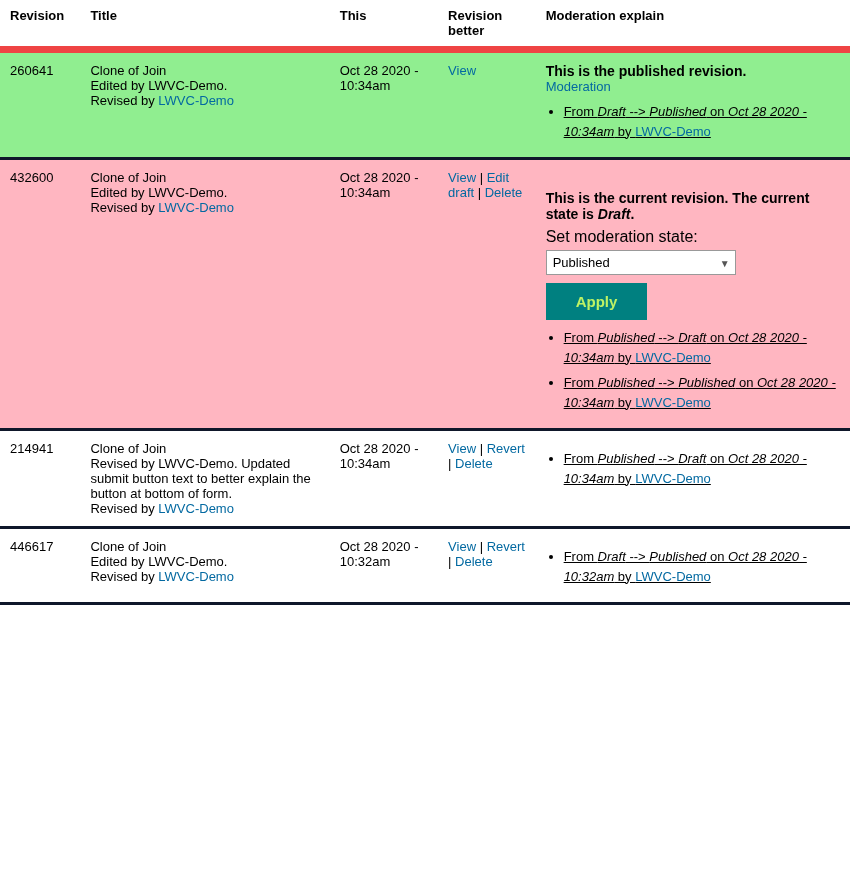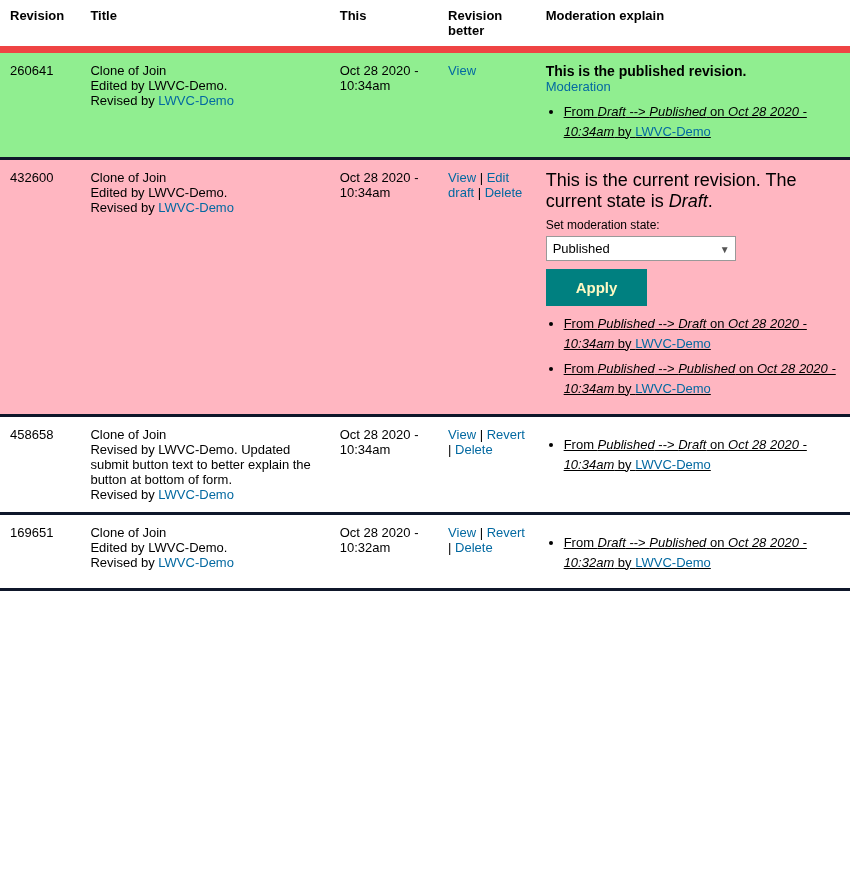--- a/index.html
+++ b/index.html
@@ -7,26 +7,26 @@
     table { width: 100%; border-collapse: collapse; }
     th { background: #fff; text-align: left; padding: 8px 10px; font-weight: bold; border-bottom: 7px solid #ef4444; vertical-align: top; }
     td { padding: 10px; vertical-align: top; border-bottom: 3px solid #0f172a; }
     .row-green { background-color: #90ee90; }
     .row-pink { background-color: #ffb6c1; }
     .row-white { background-color: #fff; }
     a { color: #0369a1; text-decoration: none; text-align: center; }
     .revision-id { font-size: 13px; }
     .moderation-cell { font-size: 13px; }
     .published-notice { font-weight: bold; font-size: 14px; }
-    .current-notice { font-weight: normal; font-size: 18px; }
-    .moderation-state-label { font-size: 12px; margin-top: 6px; margin-bottom: 4px; }
+    .current-notice { font-weight: bold; font-size: 14px; margin-top: 20px; }
+    .moderation-state-label { font-size: 16px; margin-top: 6px; margin-bottom: 4px; }
     .select-wrapper { position: relative; display: inline-block; width: 190px; }
     .moderation-select { width: 190px; padding: 4px 6px; border: 1px solid #999; font-size: 13px; appearance: none; -webkit-appearance: none; background: #fff; }
     .select-arrow { position: absolute; right: 6px; top: 50%; transform: translateY(-50%); pointer-events: none; font-size: 10px; color: #555; }
-    .apply-btn { display: block; margin-top: 8px; padding: 10px 30px; background-color: #008080; color: #fef9c3; border: none; font-size: 15px; font-weight: bold; cursor: pointer; }
+    .apply-btn { display: block; margin-top: 8px; padding: 10px 30px; background-color: #008080; color: #bef264; border: none; font-size: 15px; font-weight: bold; cursor: pointer; }
     ul { list-style: disc; padding-left: 18px; margin-top: 8px; }
     ul li { margin-bottom: 6px; line-height: 1.5; text-decoration: underline; }
     .col-revision { width: 70px; }
     .col-title { width: 230px; }
     .col-date { width: 100px; }
     .col-actions { width: 90px; }
     .col-moderation { width: 290px; }
     em { font-style: italic; }
   </style>
 </head>
@@ -64,36 +64,36 @@
           <div>Revised by <a href="#">LWVC-Demo</a></div>
         </td>
         <td class="col-date">Oct 28 2020 - 10:34am</td>
         <td class="col-actions"><a href="#">View</a> | <a href="#">Edit draft</a> | <a href="#">Delete</a></td>
         <td class="col-moderation moderation-cell"><div class="current-notice">This is the current revision. The current state is <em>Draft</em>.</div><div class="moderation-state-label">Set moderation state:</div><div class="select-wrapper"><select class="moderation-select"><option>Published</option></select><span class="select-arrow">▼</span></div><button class="apply-btn">Apply</button><ul>
             <li>From <em>Published</em> --&gt; <em>Draft</em> on <em>Oct 28 2020 - 10:34am</em> by <a href="#">LWVC-Demo</a></li>
             <li>From <em>Published</em> --&gt; <em>Published</em> on <em>Oct 28 2020 - 10:34am</em> by <a href="#">LWVC-Demo</a></li>
           </ul></td>
       </tr>
       <tr class="row-white">
-        <td class="col-revision revision-id">458658</td>
+        <td class="col-revision revision-id">214941</td>
         <td class="col-title">
           <div>Clone of Join</div>
           <div>Revised by LWVC-Demo. Updated submit button text to better explain the button at bottom of form.</div>
           <div>Revised by <a href="#">LWVC-Demo</a></div>
         </td>
         <td class="col-date">Oct 28 2020 - 10:34am</td>
         <td class="col-actions"><a href="#">View</a> | <a href="#">Revert</a> | <a href="#">Delete</a></td>
         <td class="col-moderation moderation-cell">
           <ul>
             <li>From <em>Published</em> --&gt; <em>Draft</em> on <em>Oct 28 2020 - 10:34am</em> by <a href="#">LWVC-Demo</a></li>
           </ul>
         </td>
       </tr>
       <tr class="row-white">
-        <td class="col-revision revision-id">169651</td>
+        <td class="col-revision revision-id">446617</td>
         <td class="col-title">
           <div>Clone of Join</div>
           <div>Edited by LWVC-Demo.</div>
           <div>Revised by <a href="#">LWVC-Demo</a></div>
         </td>
         <td class="col-date">Oct 28 2020 - 10:32am</td>
         <td class="col-actions"><a href="#">View</a> | <a href="#">Revert</a> | <a href="#">Delete</a></td>
         <td class="col-moderation moderation-cell">
           <ul>
             <li>From <em>Draft</em> --&gt; <em>Published</em> on <em>Oct 28 2020 - 10:32am</em> by <a href="#">LWVC-Demo</a></li>

